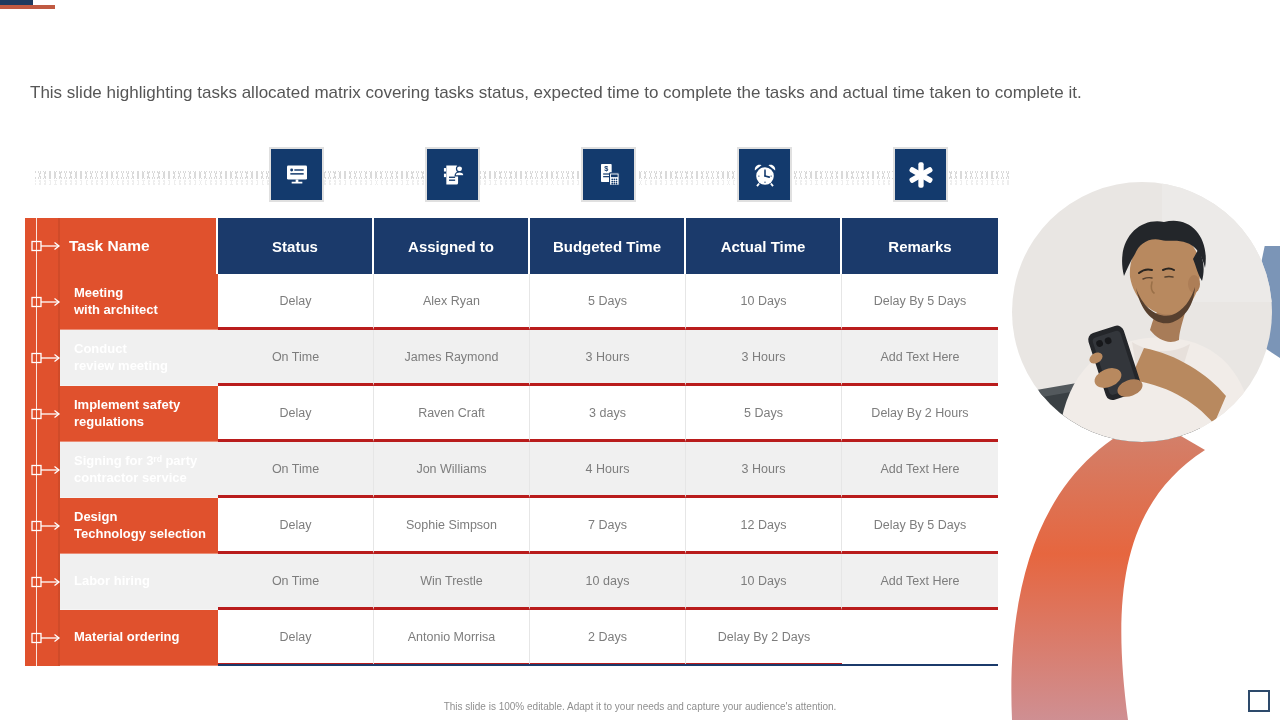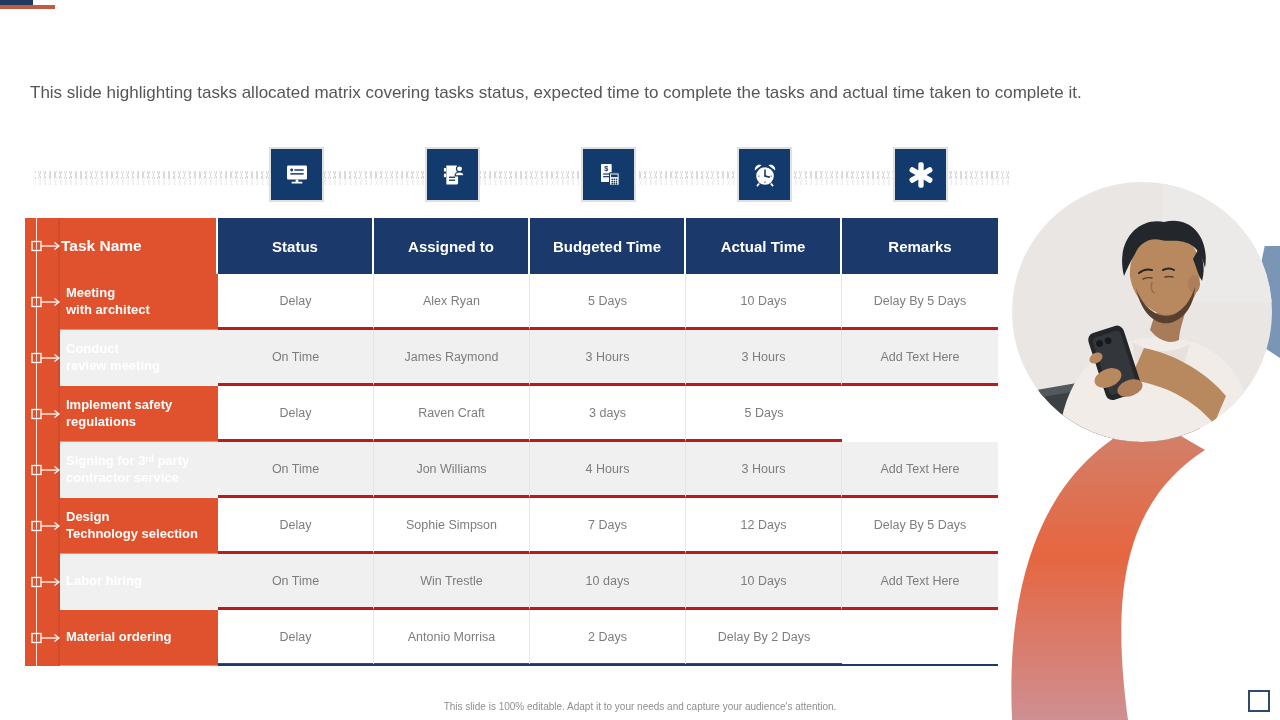--- a/index.html
+++ b/index.html
@@ -24,27 +24,27 @@
   
   .icon-box{position:absolute;top:147px;width:55px;height:55px;background:#133a6d;
       border:2px solid #e0e0e0;box-sizing:border-box;display:flex;align-items:center;justify-content:center;}
 
   
   .table{position:absolute;left:60px;top:218px;width:938px;}
   .trow{display:grid;grid-template-columns:158px 156px 156px 156px 156px 156px;height:56px;}
   .th{background:#1b3a6b;color:#fff;font-weight:bold;font-size:15px;display:flex;align-items:center;
       justify-content:center;border-right:2px solid #ffffff;}
   .trow .th:last-child{border-right:none;}
-  .th.task{background:#e0512d;justify-content:flex-start;padding-left:1px;font-size:15.5px;}
+  .th.task{background:#e0512d;justify-content:flex-start;padding-left:9px;font-size:15.5px;}
   .td{display:flex;align-items:center;justify-content:center;font-size:12.5px;color:#7d7d7d;
       background:#ffffff;border-right:1px solid #e6e6e6;border-bottom:3px solid #b91c1c;}
   .trow .td:last-child{border-right:none;}
   .trow.alt .td{background:#f0f0f0;}
   .td.task{background:#e0512d;color:#fff;font-weight:bold;font-size:13px;justify-content:flex-start;
-      padding-left:6px;white-space:pre-line;line-height:1.3;border-right:none;
+      padding-left:14px;white-space:pre-line;line-height:1.3;border-right:none;
       border-bottom:1px solid rgba(255,255,255,.35);}
   .bottom-line{position:absolute;left:218px;top:664px;width:780px;height:2px;background:#1b3a6b;}
 
   
   .rail{position:absolute;left:25px;top:218px;width:35px;height:448px;background:#e0512d;
         border-right:2px solid rgba(0,0,0,0.07);box-sizing:border-box;}
   .rail-line{position:absolute;left:11px;top:0;width:1px;height:100%;background:rgba(255,255,255,.85);}
   .marker{position:absolute;left:6px;width:34px;height:14px;overflow:visible;}
 
   
@@ -212,20 +212,21 @@
       <div class="td">Add Text Here</div>
     </div>
 
     <div class="trow">
       <div class="td task">Implement safety
 regulations</div>
       <div class="td">Delay</div>
       <div class="td">Raven Craft</div>
       <div class="td">3 days</div>
       <div class="td">5 Days</div>
+      <div class="td">Delay By 2 Hours</div>
     </div>
 
     <div class="trow alt">
       <div class="td task">Signing for 3ʳᵈ party
 contractor service</div>
       <div class="td">On Time</div>
       <div class="td">Jon Williams</div>
       <div class="td">4 Hours</div>
       <div class="td">3 Hours</div>
       <div class="td">Add Text Here</div>

